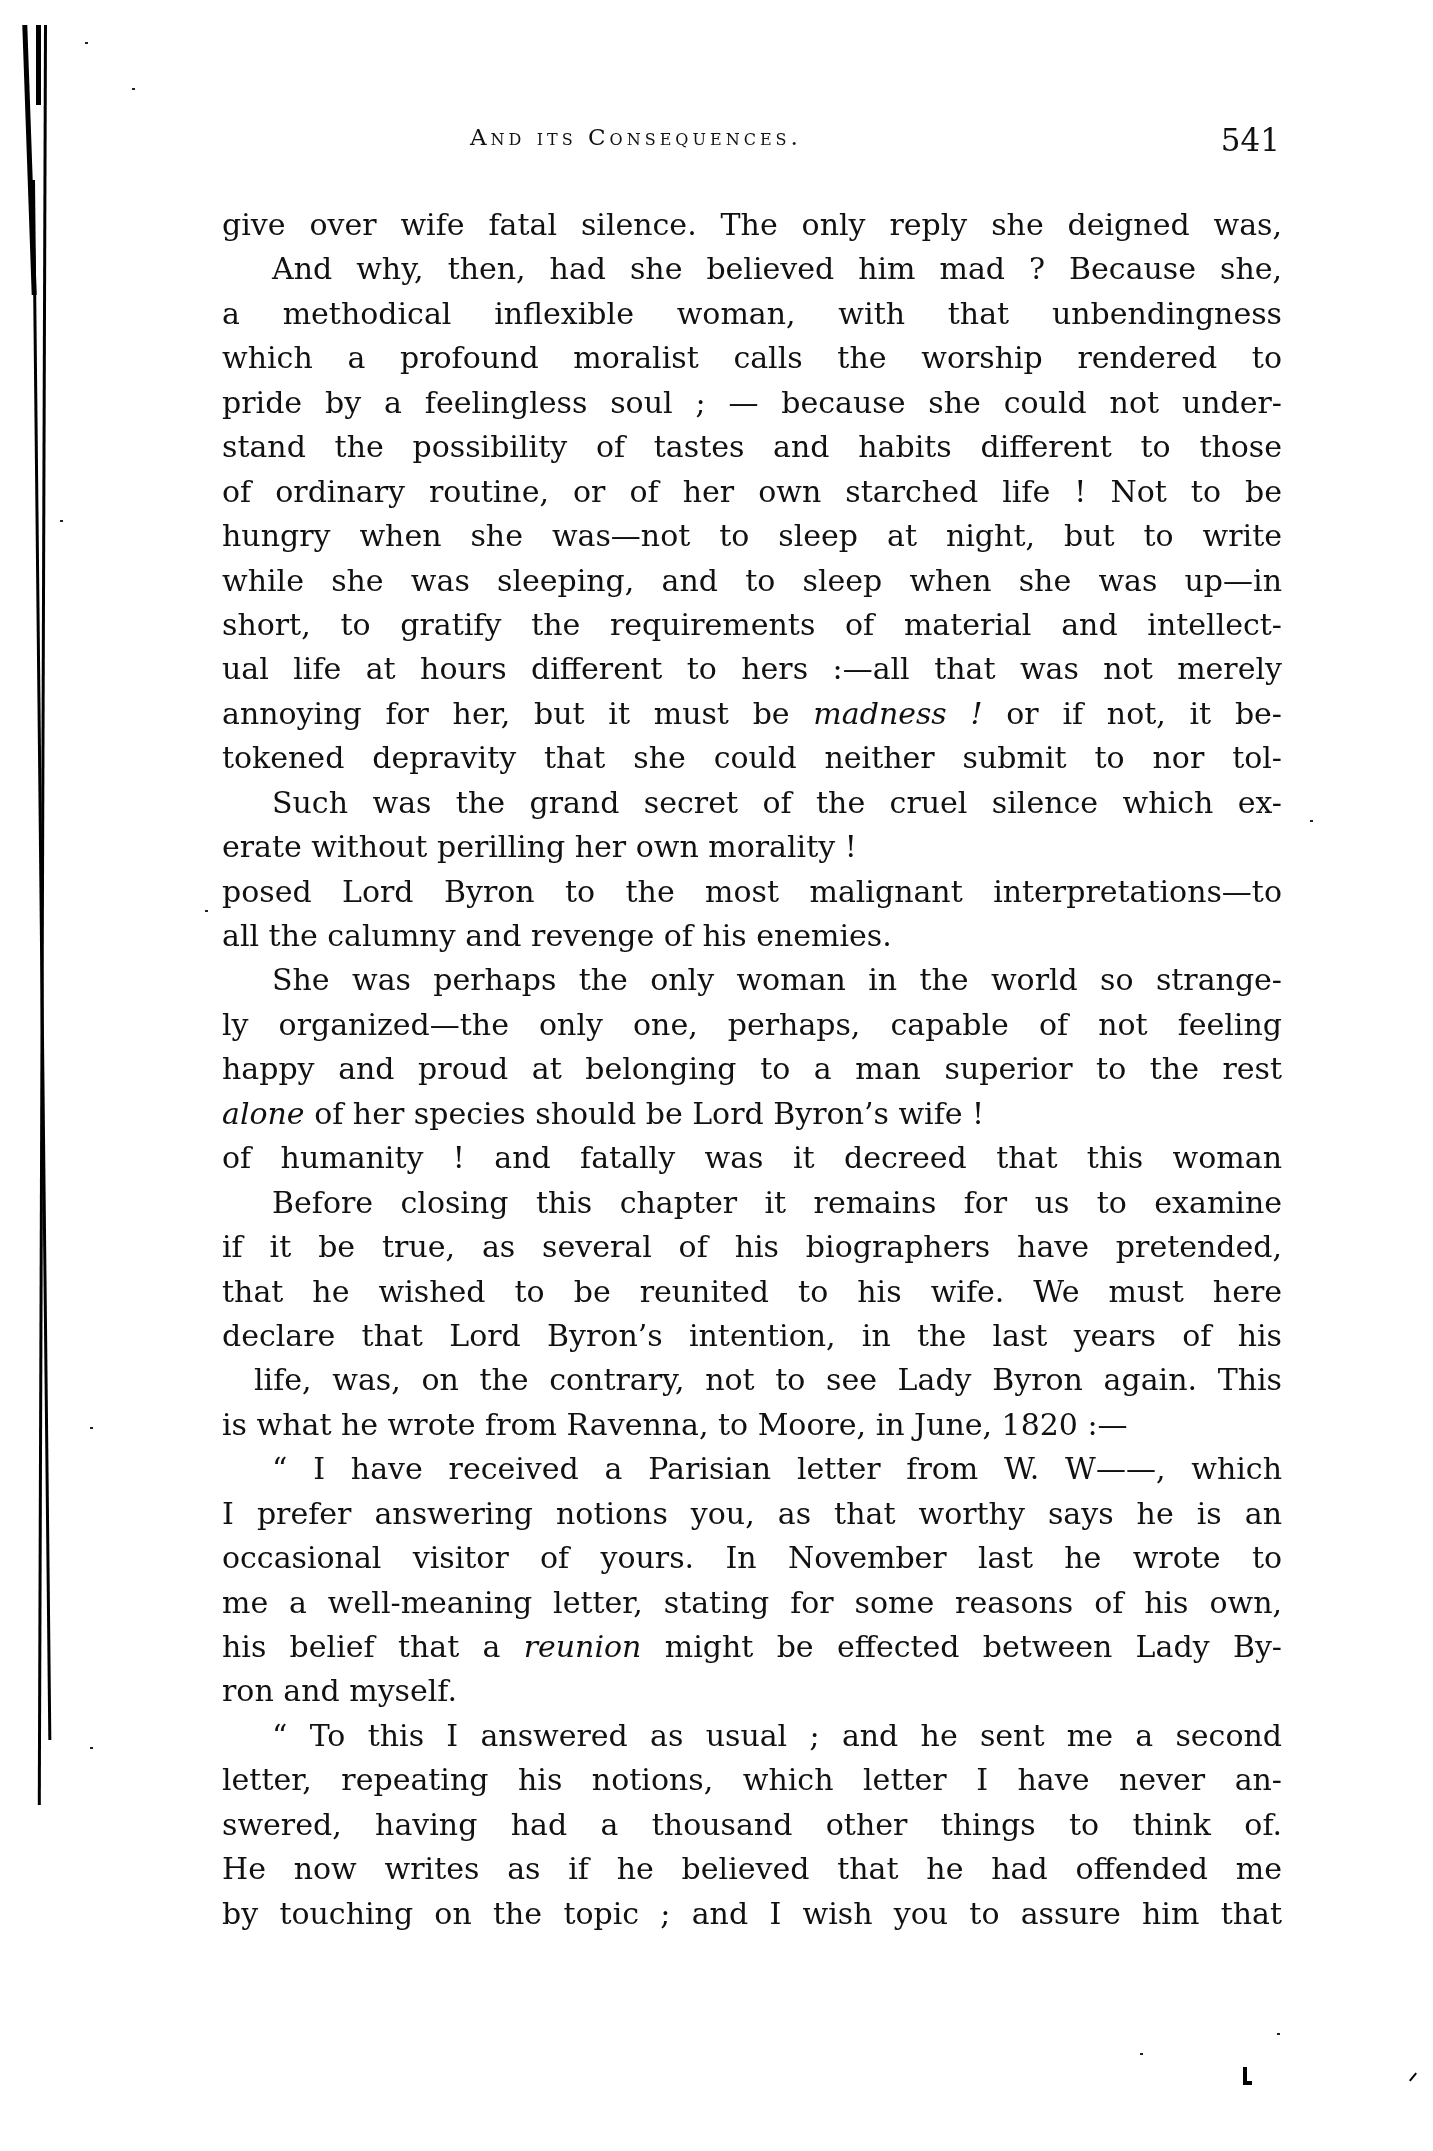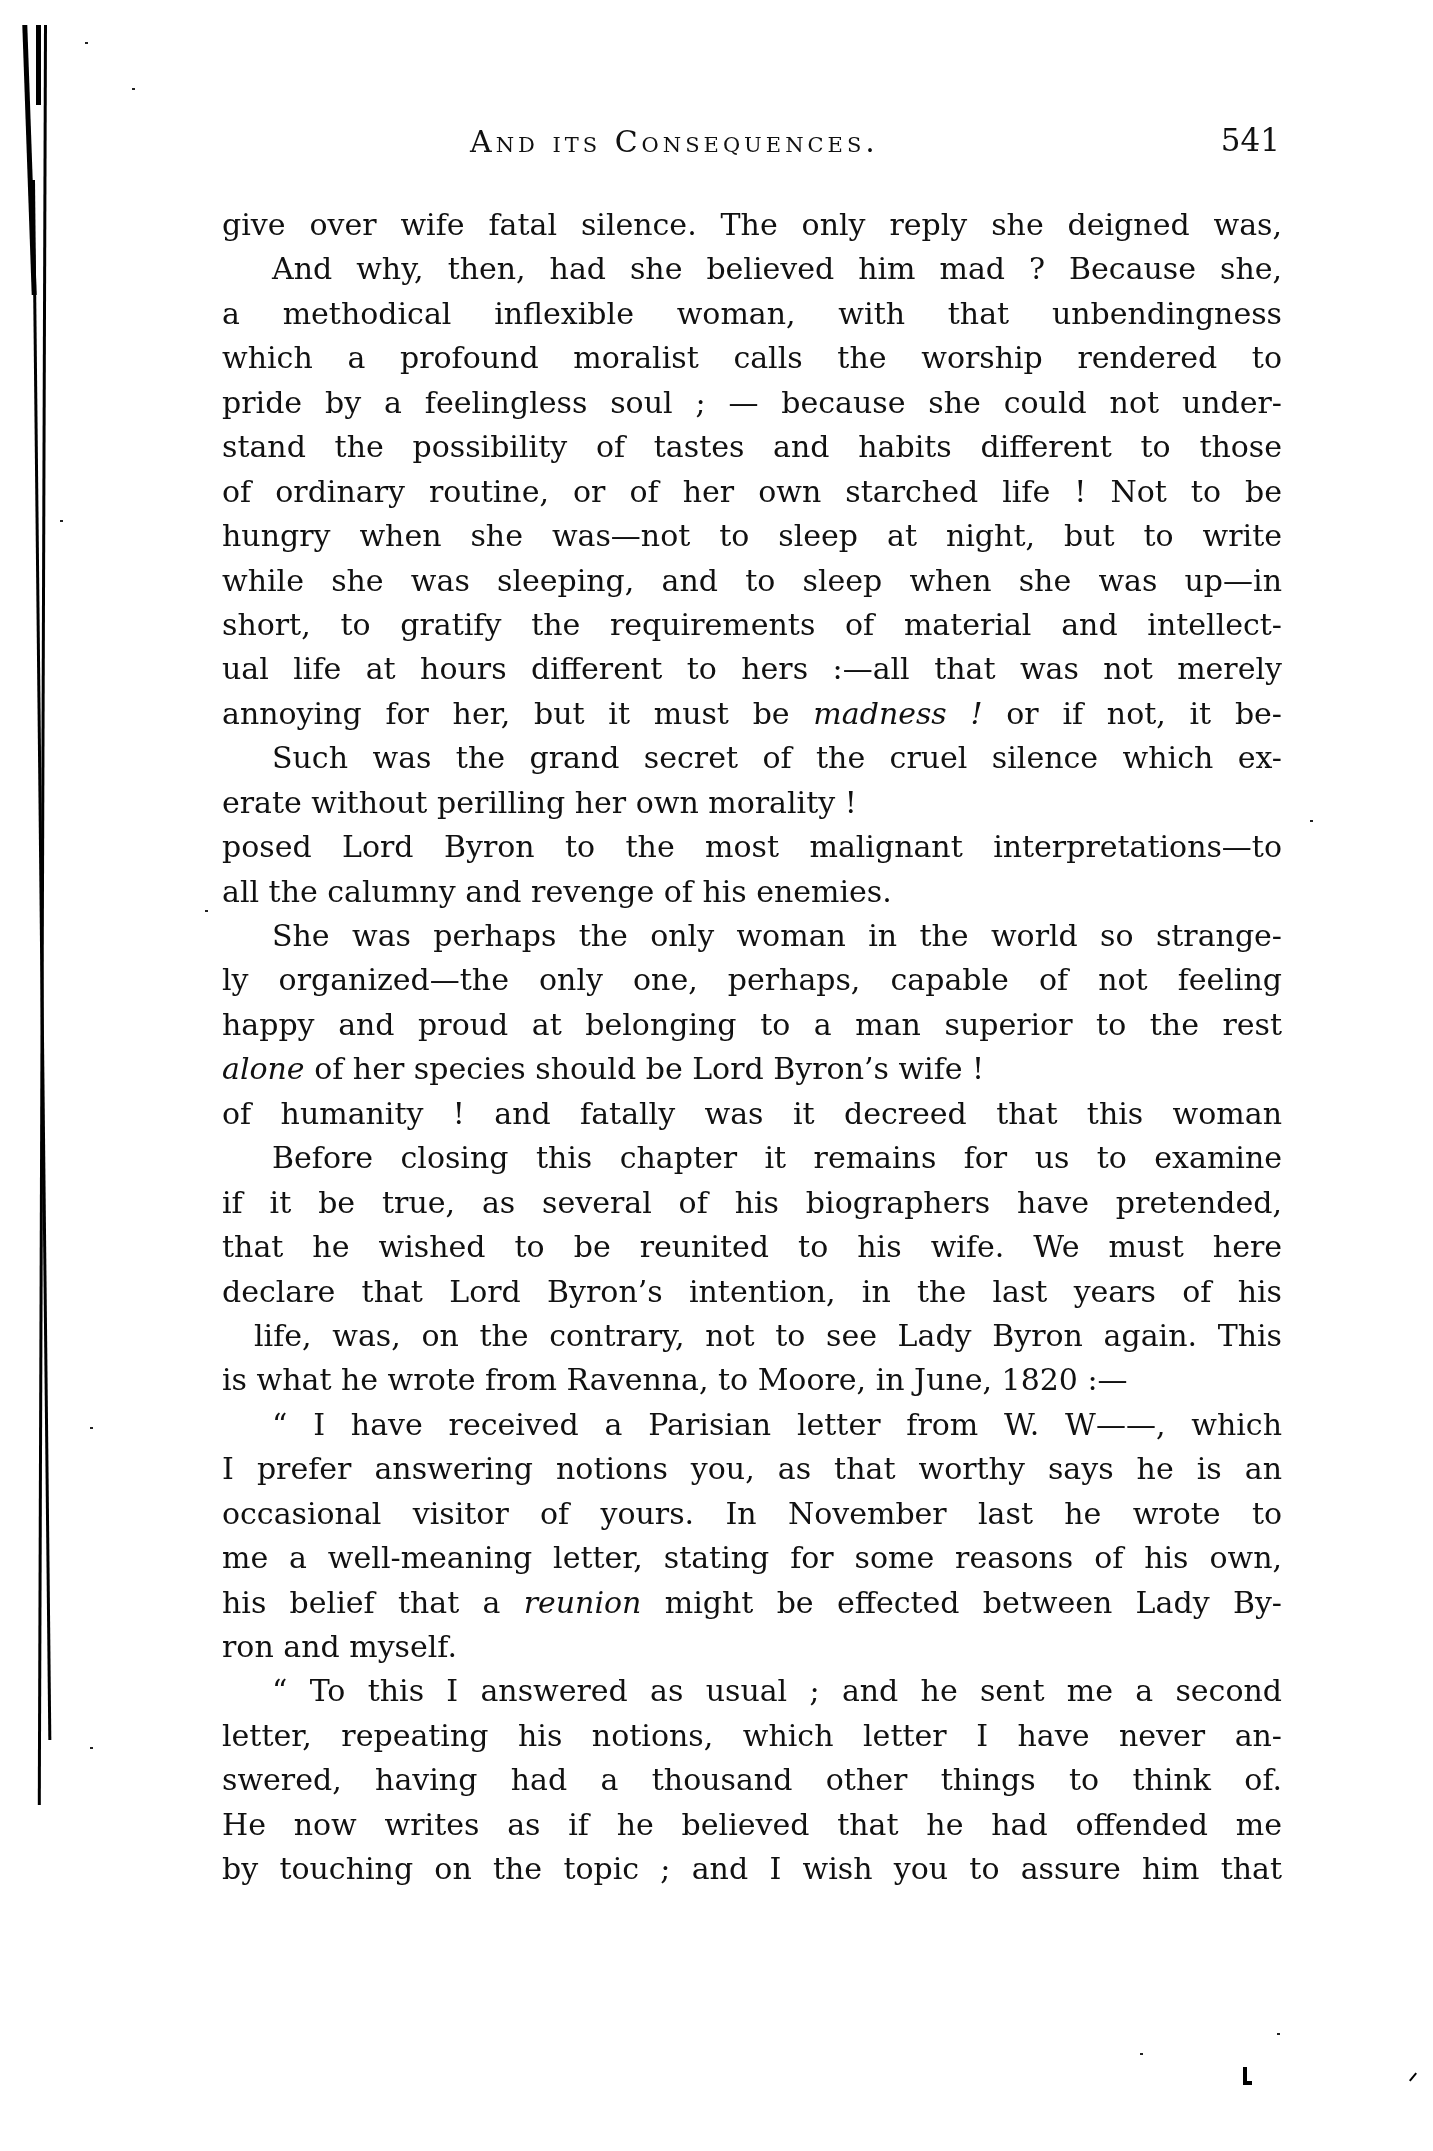--- a/index.html
+++ b/index.html
@@ -14,21 +14,21 @@
   .b4 { left: 32px; top: 180px; width: 3px; height: 1560px; background: #000; transform-origin: top; transform: rotate(-0.6deg); }
 
   .speck { position: absolute; width: 3px; height: 2px; background: #222; }
 
   .header {
     position: absolute; left: 222px; top: 118px; width: 1060px; height: 50px;
     font-family: "DejaVu Serif", serif;
   }
   .running-title {
     position: absolute; left: 248px; top: 6px;
-    font-size: 30px; font-variant: small-caps; letter-spacing: 4px;
+    font-size: 23px; font-variant: small-caps; letter-spacing: 4px;
     white-space: nowrap;
   }
   .page-number {
     position: absolute; right: 2px; top: 4px; font-size: 31px; white-space: nowrap;
   }
 
   .body-text {
     position: absolute; left: 222px; top: 203px; width: 1060px;
     font-family: "DejaVu Serif", serif; font-size: 30px;
   }
@@ -74,20 +74,21 @@
       <div class="line" style="white-space: normal;">a methodical inflexible woman, with that unbendingness</div>
       <div class="line" style="white-space: normal;">which a profound moralist calls the worship rendered to</div>
       <div class="line" style="white-space: normal;">pride by a feelingless soul ; — because she could not under-</div>
       <div class="line" style="white-space: normal;">stand the possibility of tastes and habits different to those</div>
       <div class="line" style="white-space: normal;">of ordinary routine, or of her own starched life !  Not to be</div>
       <div class="line" style="white-space: normal;">hungry when she was—not to sleep at night, but to write</div>
       <div class="line" style="white-space: normal;">while she was sleeping, and to sleep when she was up—in</div>
       <div class="line" style="white-space: normal;">short, to gratify the requirements of material and intellect-</div>
       <div class="line" style="white-space: normal;">ual life at hours different to hers :—all that was not merely</div>
       <div class="line" style="white-space: normal;"><span>annoying for her, but it must be </span><em>madness !</em><span> or if not, it be-</span></div>
+      <div class="line" style="white-space: normal;">tokened depravity that she could neither submit to nor tol-</div>
       <div class="line indent" style="white-space: normal;">Such was the grand secret of the cruel silence which ex-</div>
       <div class="line last" style="white-space: normal;">erate without perilling her own morality !</div>
       <div class="line" style="white-space: normal;">posed Lord Byron to the most malignant interpretations—to</div>
       <div class="line last" style="white-space: normal;">all the calumny and revenge of his enemies.</div>
       <div class="line indent" style="white-space: normal;">She was perhaps the only woman in the world so strange-</div>
       <div class="line" style="white-space: normal;">ly organized—the only one, perhaps, capable of not feeling</div>
       <div class="line" style="white-space: normal;">happy and proud at belonging to a man superior to the rest</div>
       <div class="line last" style="white-space: normal;"><em>alone</em><span> of her species should be Lord Byron’s wife !</span></div>
       <div class="line" style="white-space: normal;">of humanity ! and fatally was it decreed that this woman</div>
       <div class="line indent" style="white-space: normal;">Before closing this chapter it remains for us to examine</div>

